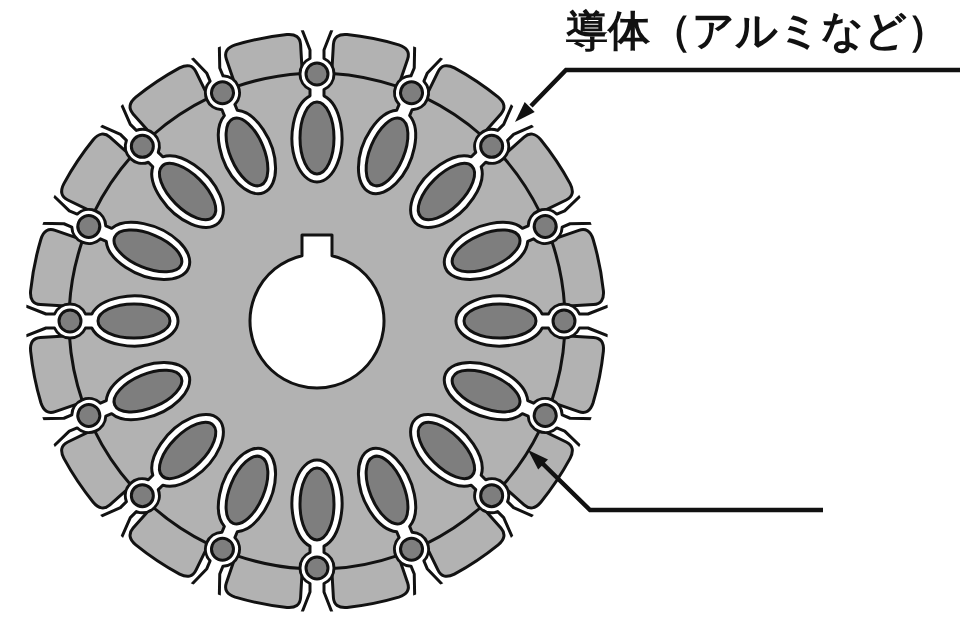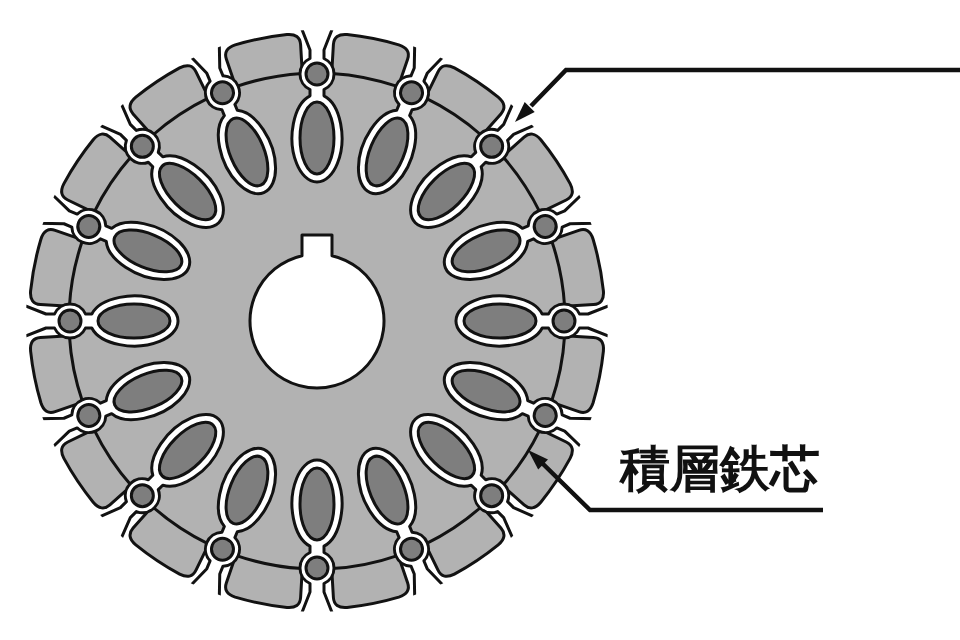--- a/index.html
+++ b/index.html
@@ -129,14 +129,14 @@
       </g>
     <g>
       <path class="leader" d="M960,70 L566,70 L531,106"></path>
       <polygon class="arrowhead" points="515,122 524.7,102.1 534.7,111.9"></polygon>
     </g>
     <g>
       <path class="leader" d="M823,510 L590,510 L540,461"></path>
       <polygon class="arrowhead" points="528,450 548,459.6 538.2,469.6"></polygon>
     </g>
   </svg>
-  <div class="label label-bottom">積層鉄芯</div>
+  <div class="label label-top">導体（アルミなど）</div>
 </div>
 
 </body></html>

